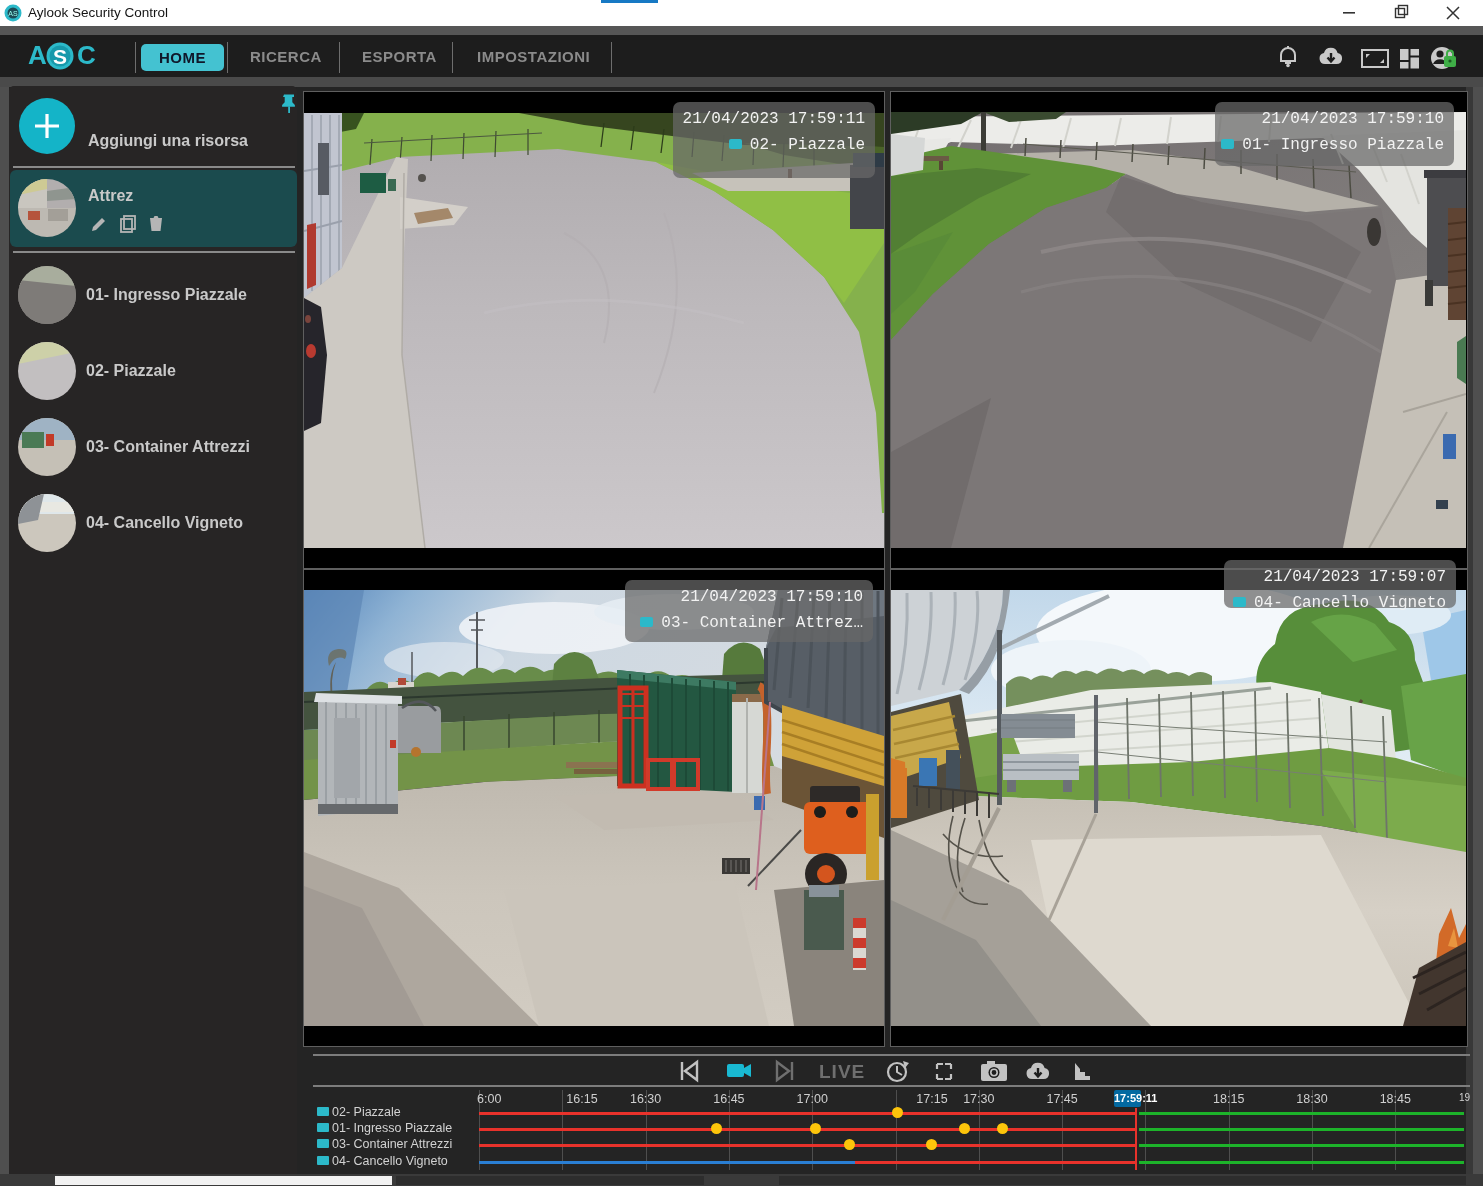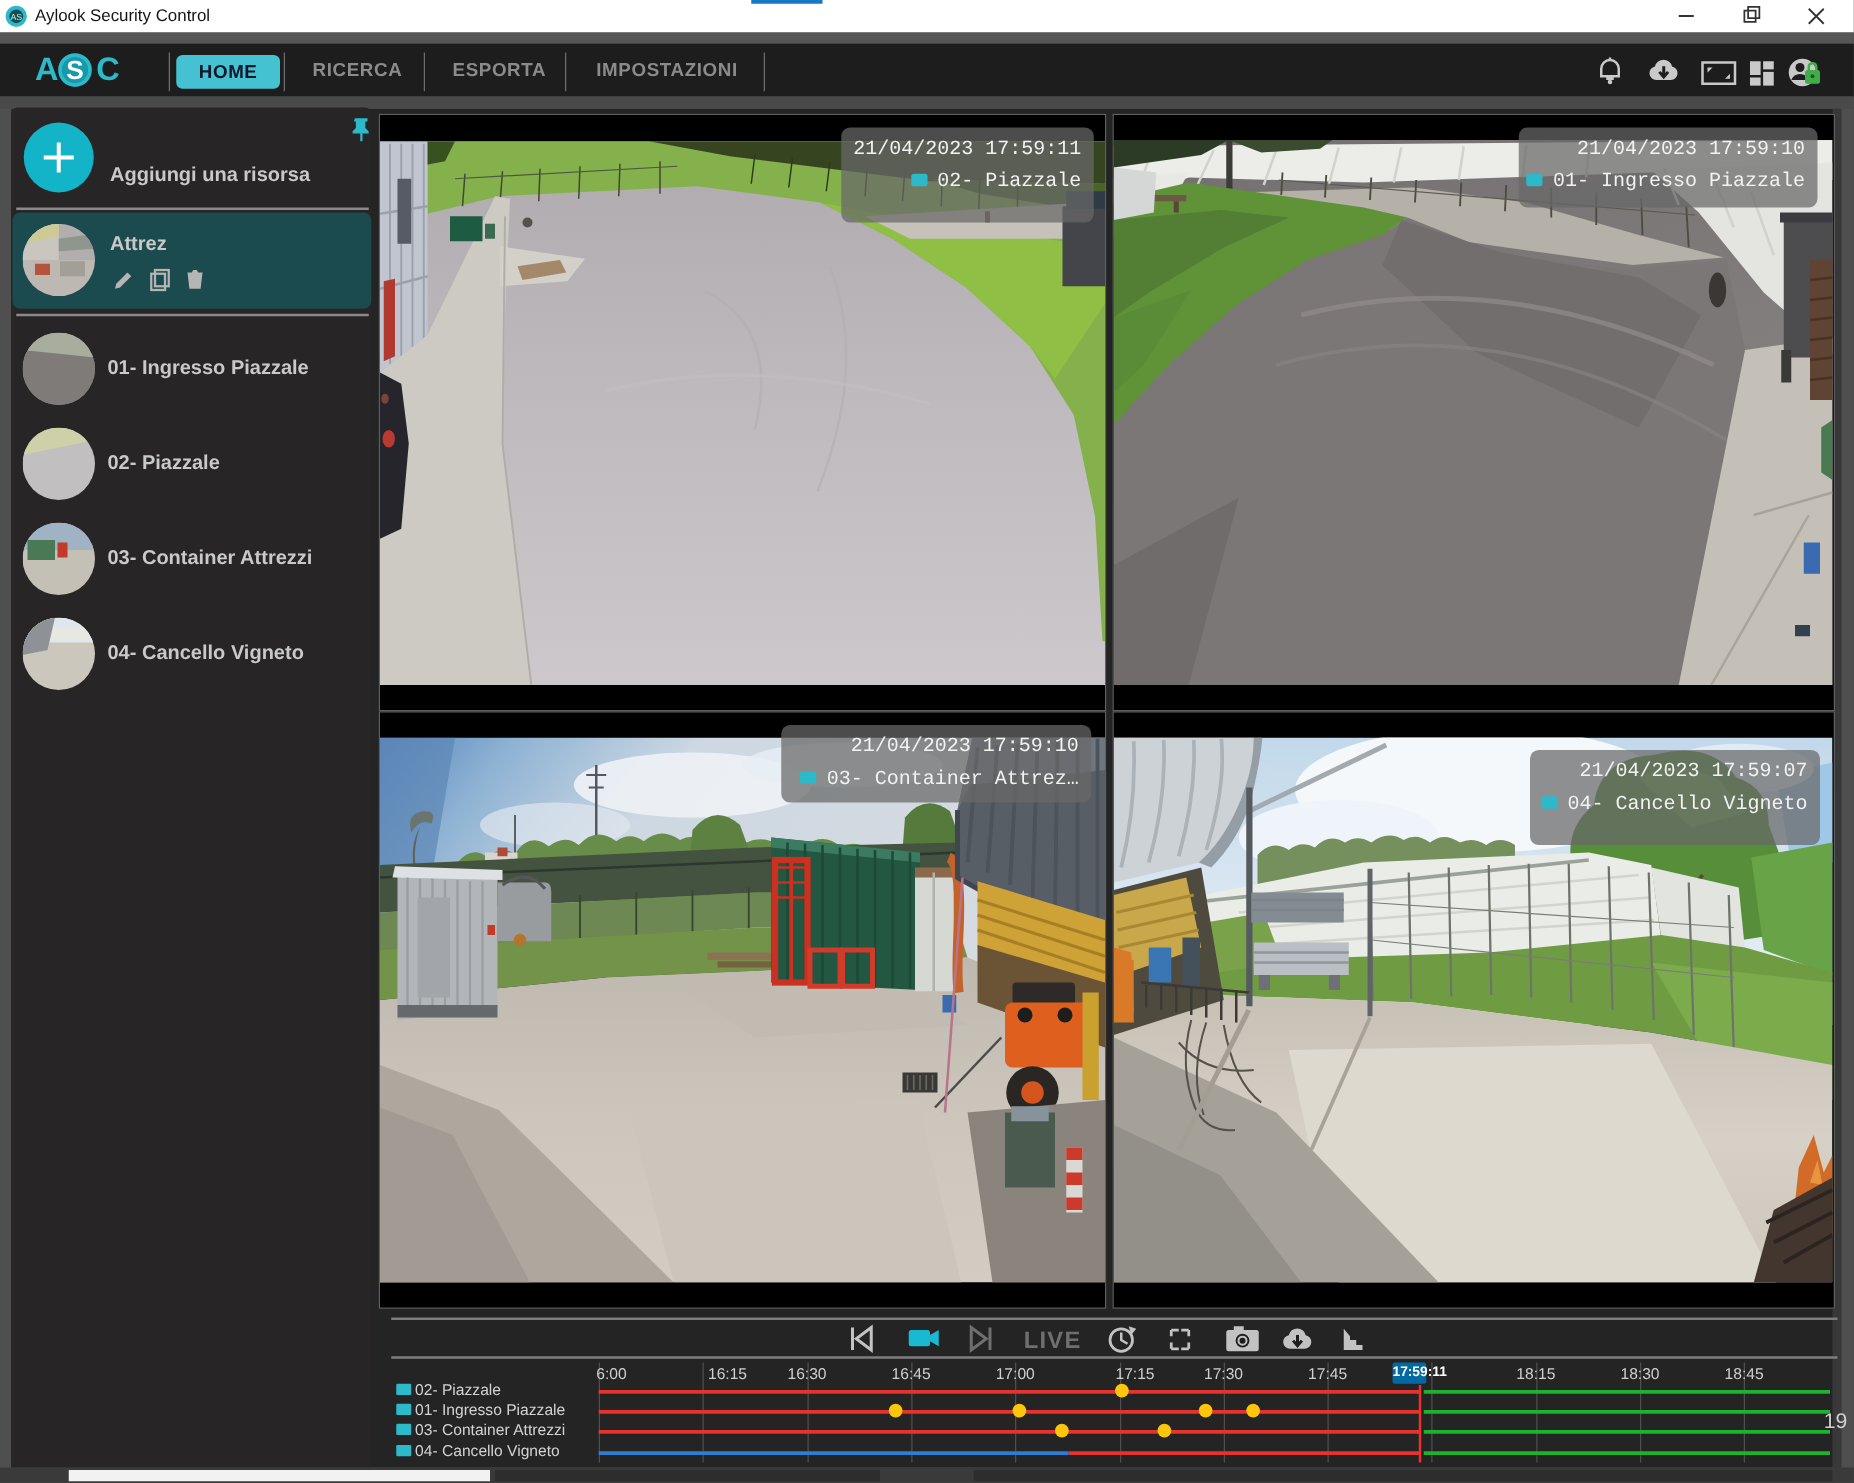--- a/index.html
+++ b/index.html
@@ -646,21 +646,21 @@
   <div class="tsl2"><span class="tscam"></span>02- Piazzale</div>
 </div>
 <div class="abs ts" style="left:1215px;top:102px;width:239px;height:64px;">
   <div class="tsl1">21/04/2023 17:59:10</div>
   <div class="tsl2"><span class="tscam"></span>01- Ingresso Piazzale</div>
 </div>
 <div class="abs ts" style="left:625px;top:580px;width:248px;height:62px;">
   <div class="tsl1">21/04/2023 17:59:10</div>
   <div class="tsl2"><span class="tscam"></span>03- Container Attrez…</div>
 </div>
-<div class="abs ts" style="left:1224px;top:600px;width:232px;height:76px;">
+<div class="abs ts" style="left:1224px;top:560px;width:232px;height:48px;">
   <div class="tsl1">21/04/2023 17:59:07</div>
   <div class="tsl2"><span class="tscam"></span>04- Cancello Vigneto</div>
 </div>
 
 <div class="abs ctrl-line" style="left:313px;top:1054px;width:1157px;"></div>
 <div class="abs ctrl-line" style="left:313px;top:1085px;width:1157px;"></div>
 <svg class="abs" style="left:675px;top:1058px" width="430" height="26" viewBox="0 0 430 26">
 
   <path d="M7 4 v18 M22 4 L10 13 L22 22 z" stroke="#c2c2c2" stroke-width="2.4" fill="none"></path>
 
@@ -693,21 +693,21 @@
 <div class="abs" style="left:477px;top:1092px;font-size:12.5px;color:#cfcfcf;">6:00</div>
 <div class="abs gridv" style="left:562.3px"></div>
 <div class="abs tlabel" style="left:582px">16:15</div>
 <div class="abs gridv" style="left:645.6px"></div>
 <div class="abs tlabel" style="left:645.6px">16:30</div>
 <div class="abs gridv" style="left:728.9px"></div>
 <div class="abs tlabel" style="left:728.9px">16:45</div>
 <div class="abs gridv" style="left:812.2px"></div>
 <div class="abs tlabel" style="left:812.2px">17:00</div>
 <div class="abs gridv" style="left:895.5px"></div>
-<div class="abs tlabel" style="left:908px">17:15</div>
+<div class="abs tlabel" style="left:932px">17:15</div>
 <div class="abs gridv" style="left:978.8px"></div>
 <div class="abs tlabel" style="left:978.8px">17:30</div>
 <div class="abs gridv" style="left:1062.1px"></div>
 <div class="abs tlabel" style="left:1062.1px">17:45</div>
 <div class="abs gridv" style="left:1145.4px"></div>
 <div class="abs gridv" style="left:1228.7px"></div>
 <div class="abs tlabel" style="left:1228.7px">18:15</div>
 <div class="abs gridv" style="left:1312.0px"></div>
 <div class="abs tlabel" style="left:1312.0px">18:30</div>
 <div class="abs gridv" style="left:1395.3px"></div>
@@ -727,19 +727,19 @@
 <div class="abs tline" style="left:1139px;top:1161px;width:325px;background:#1db32a"></div>
 <div class="abs" style="left:1135px;top:1108px;width:2px;height:62px;background:#e8322b"></div>
 <div class="abs" style="left:1114px;top:1090px;width:27px;height:17px;background:#0369a1;border-radius:2px;color:#fff;font-size:11px;font-weight:bold;text-align:center;line-height:17px;">17:59:11</div>
 <div class="abs dot" style="left:891.5px;top:1107px"></div>
 <div class="abs dot" style="left:710.5px;top:1123px"></div>
 <div class="abs dot" style="left:809.5px;top:1123px"></div>
 <div class="abs dot" style="left:958.5px;top:1123px"></div>
 <div class="abs dot" style="left:996.5px;top:1123px"></div>
 <div class="abs dot" style="left:843.5px;top:1139px"></div>
 <div class="abs dot" style="left:925.5px;top:1139px"></div>
-<div class="abs" style="left:1459px;top:1092px;font-size:17px;color:#cfcfcf;margin-top:35px;">19</div>
+<div class="abs" style="left:1459px;top:1092px;font-size:10px;color:#cfcfcf;">19</div>
   </div>
 
 <div class="abs" style="left:0;top:1174px;width:1483px;height:12px;background:#3a3a3a;"></div>
 <div class="abs" style="left:55px;top:1176px;width:337px;height:9px;background:#f2f2f2;"></div>
 <div class="abs" style="left:396px;top:1176px;width:308px;height:9px;background:#2d2d2d;"></div>
 <div class="abs" style="left:779px;top:1176px;width:687px;height:9px;background:#2d2d2d;"></div>
 
 </body></html>

